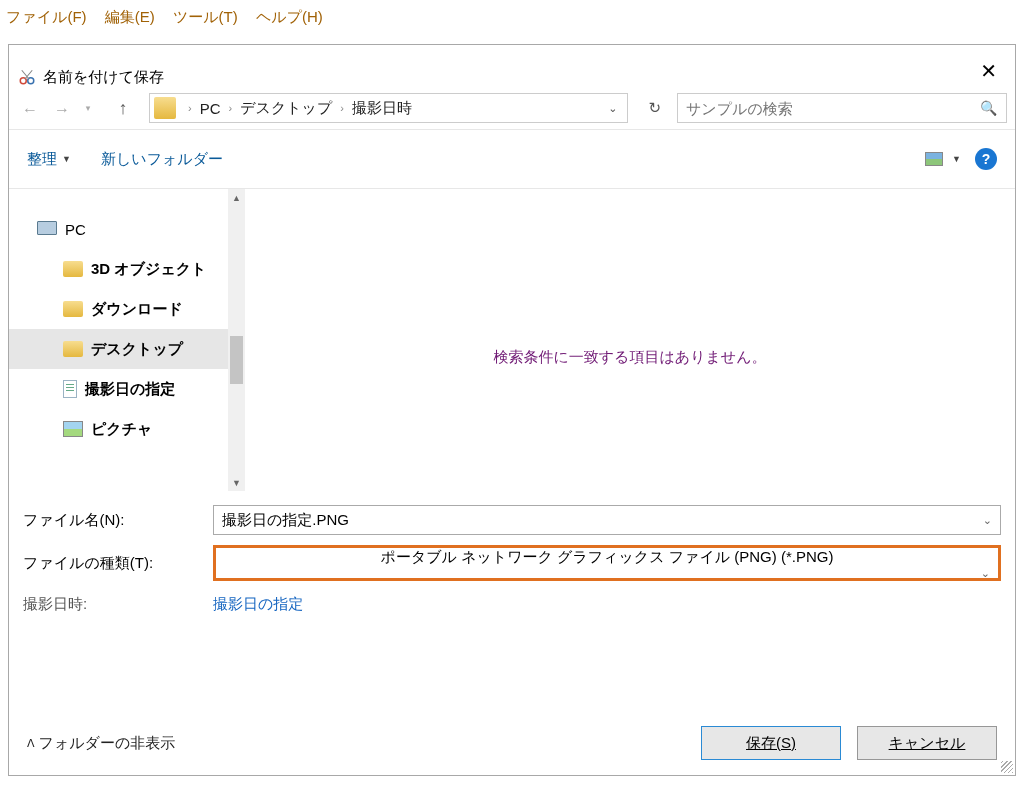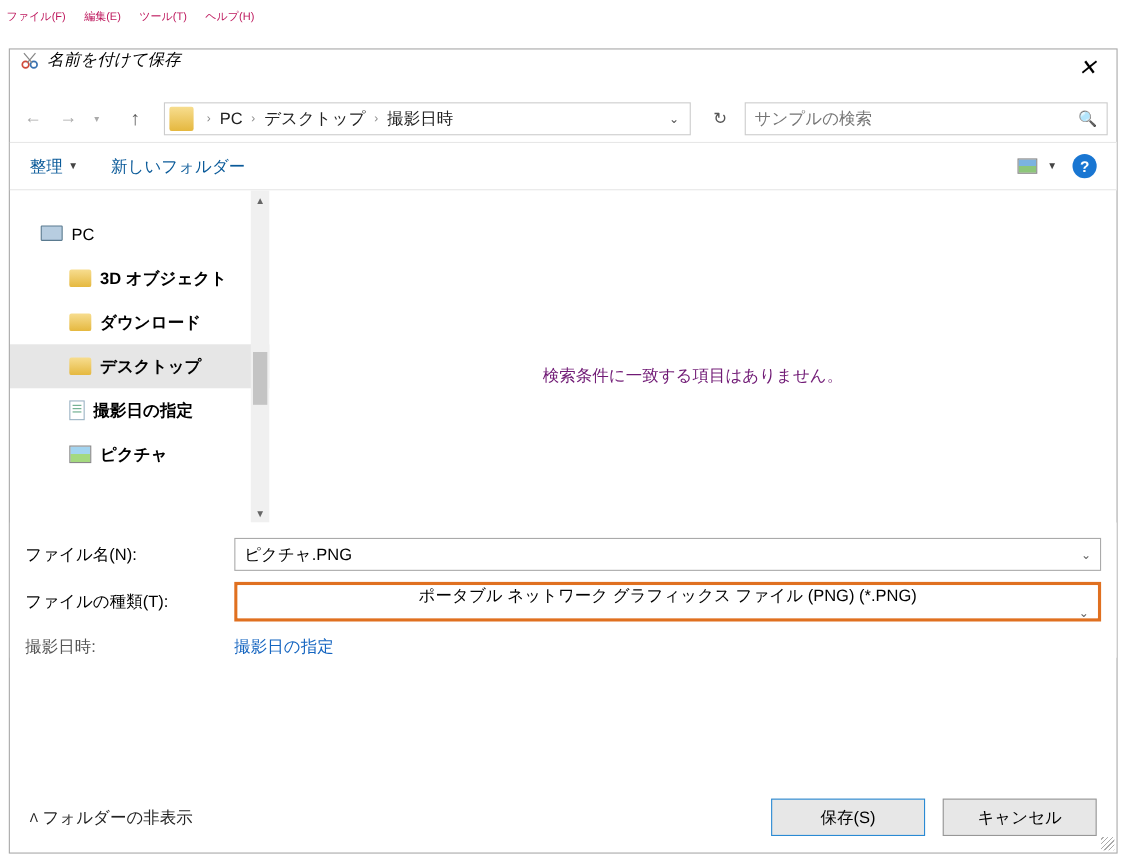--- a/index.html
+++ b/index.html
@@ -1,43 +1,43 @@
 <!DOCTYPE html>
 <html><head>
   <meta charset="utf-8">
   <style>
     * { margin: 0; padding: 0; box-sizing: border-box; font-family: 'Yu Gothic UI', 'Meiryo', sans-serif; }
     body { background: #fff; width: 1024px; height: 785px; overflow: hidden; }
     
-    .app-menubar { padding: 8px 6px 10px 6px; font-size: 10px; color: #be185d; }
+    .app-menubar { padding: 8px 6px 10px 6px; font-size: 15px; color: #a16207; }
     .app-menubar span { margin-right: 14px; }
     
     .dialog {
       position: absolute; top: 44px; left: 8px; width: 1008px; height: 732px;
       border: 1px solid #a8a8a8; background: #fff;
     }
-    .title-bar { display: flex; align-items: flex-start; height: 42px; padding: 0 8px; font-style: italic; }
+    .title-bar { display: flex; align-items: flex-end; height: 42px; padding: 0 8px; }
     .title-icon { width: 20px; height: 20px; margin-right: 6px; display: flex; align-items: center; justify-content: center; }
     .title-text { font-size: 15px; flex: 1; }
     .close-x { font-size: 20px; font-weight: 300; padding: 4px 10px; cursor: pointer; }
     
     .nav-row { display: flex; align-items: center; height: 42px; padding: 0 8px; gap: 6px; }
     .nav-btn { width: 26px; height: 26px; display: flex; align-items: center; justify-content: center; color: #aaa; font-size: 16px; }
     .up-btn { width: 24px; height: 24px; color: #5a5a5a; font-size: 18px; display: flex; align-items: center; justify-content: center; margin-left: 10px; }
     .addr-bar { flex: 1; height: 30px; border: 1px solid #ccc; display: flex; align-items: center; padding: 0 4px; margin-left: 8px; margin-right: 4px; }
     .folder-chip { width: 22px; height: 22px; background: linear-gradient(#f7dd8f,#e5b83f); border-radius: 2px; margin-right: 6px; }
     .crumb { font-size: 15px; color: #222; padding: 0 2px; }
     .crumb-sep { color: #888; font-size: 11px; padding: 0 6px; }
     .addr-drop { margin-left: auto; color: #555; font-size: 11px; padding: 0 6px; }
     .refresh { color: #555; font-size: 15px; padding: 0 10px; }
     .search-box { width: 330px; height: 30px; border: 1px solid #ccc; display: flex; align-items: center; padding: 0 8px; }
     .search-box input { border: none; outline: none; flex: 1; font-size: 15px; color: #777; font-family: inherit; }
     .search-icon { color: #555; font-size: 14px; }
     
-    .toolbar { display: flex; align-items: center; height: 44px; padding: 0 18px; background: #fff; border-bottom: 1px solid #e7e7e7; border-top: 1px solid #e7e7e7; }
+    .toolbar { display: flex; align-items: center; height: 60px; padding: 0 18px; background: #fff; border-bottom: 1px solid #e7e7e7; border-top: 1px solid #e7e7e7; }
     .toolbar-item { font-size: 15px; color: #0a5a99; margin-right: 30px; display: flex; align-items: center; }
     .tb-caret { font-size: 9px; margin-left: 5px; color: #444; }
     .toolbar-right { margin-left: auto; display: flex; align-items: center; gap: 14px; }
     .view-img { width: 18px; height: 14px; background: linear-gradient(#7bb3e0 50%, #8dc67a 50%); border: 1px solid #888; }
     .help-circle { width: 22px; height: 22px; background: #1976d2; border-radius: 50%; color: #fff; display: flex; align-items: center; justify-content: center; font-size: 14px; font-weight: bold; }
     
     .body-row { display: flex; height: 302px; }
     .tree { width: 236px; overflow: hidden; position: relative; }
     .scrollbar { position: absolute; right: 0; top: 0; width: 17px; height: 100%; background: #f0f0f0; }
     .sb-btn { height: 17px; display: flex; align-items: center; justify-content: center; color: #666; font-size: 9px; }
@@ -63,21 +63,21 @@
     .form-field { flex: 1; }
     .combo { height: 30px; border: 1px solid #aaa; display: flex; align-items: center; padding: 0 8px; font-size: 15px; background: #fff; }
     .combo .drop { margin-left: auto; font-size: 11px; color: #666; }
     .highlight-box { border: 3px solid #e07020; padding: 0; }
     .highlight-box .combo { border: none; height: 30px; flex-direction: column; }
     .link-blue { color: #1565c0; font-size: 15px; }
     
     .footer { position: absolute; bottom: 0; left: 0; right: 0; height: 64px; display: flex; align-items: center; padding: 0 18px; }
     .footer-left { font-size: 15px; color: #222; display: flex; align-items: center; gap: 4px; }
     .caret-up { font-size: 11px; }
-    .footer-btns { margin-left: auto; display: flex; gap: 16px; }
+    .footer-btns { margin-left: auto; display: flex; gap: 16px; text-decoration: underline; }
     .btn { width: 140px; height: 34px; border: 1px solid #979797; background: #e7e7e7; font-size: 15px; font-family: inherit; cursor: pointer; }
     .btn.primary { border: 1.5px solid #2a8ad4; background: #e7e7e7; }
     .resize-grip { position: absolute; right: 2px; bottom: 2px; width: 12px; height: 12px; background: repeating-linear-gradient(-45deg, #aaa 0 1px, transparent 1px 3px); }
   </style>
 </head>
 <body>
 
 <div class="app-menubar">
   <span>ファイル(F)</span>
   <span>編集(E)</span>
@@ -172,21 +172,21 @@
     <div class="file-pane">
       <span>検索条件に一致する項目はありません。</span>
     </div>
   </div>
 
   <div class="form-area">
     <div class="form-row">
       <div class="form-label">ファイル名(N):</div>
       <div class="form-field">
         <div class="combo">
-          <span>ピクチャ.PNG</span>
+          <span>撮影日の指定.PNG</span>
           <span class="drop">⌄</span>
         </div>
       </div>
     </div>
     <div class="form-row">
       <div class="form-label">ファイルの種類(T):</div>
       <div class="form-field highlight-box">
         <div class="combo">
           <span>ポータブル ネットワーク グラフィックス ファイル (PNG) (*.PNG)</span>
           <span class="drop">⌄</span>

